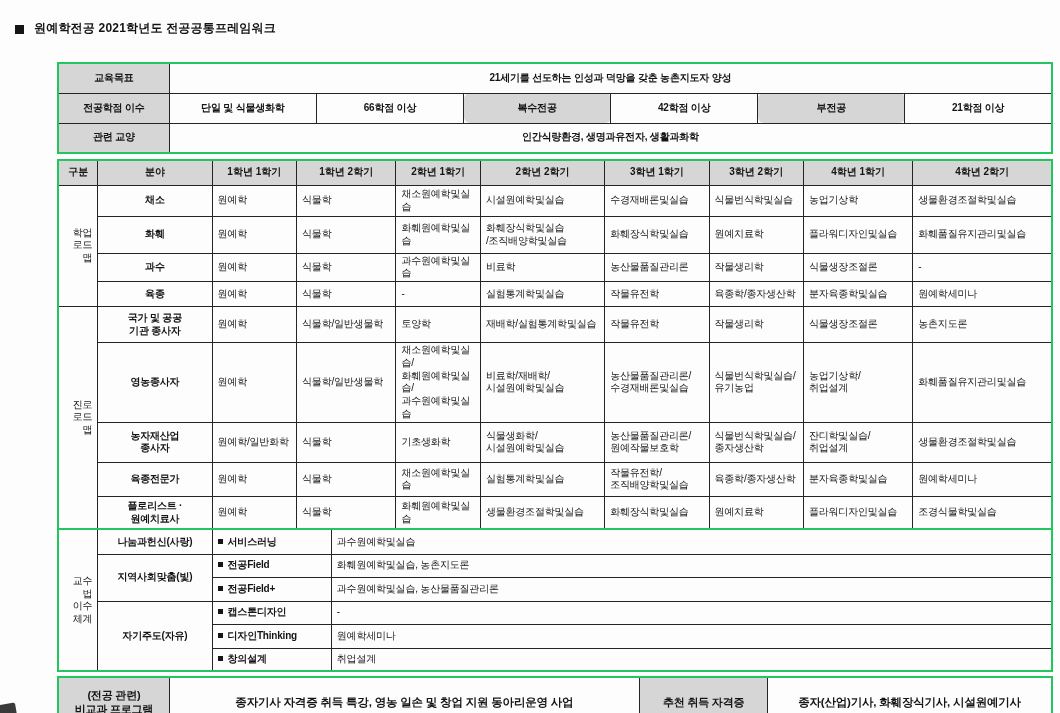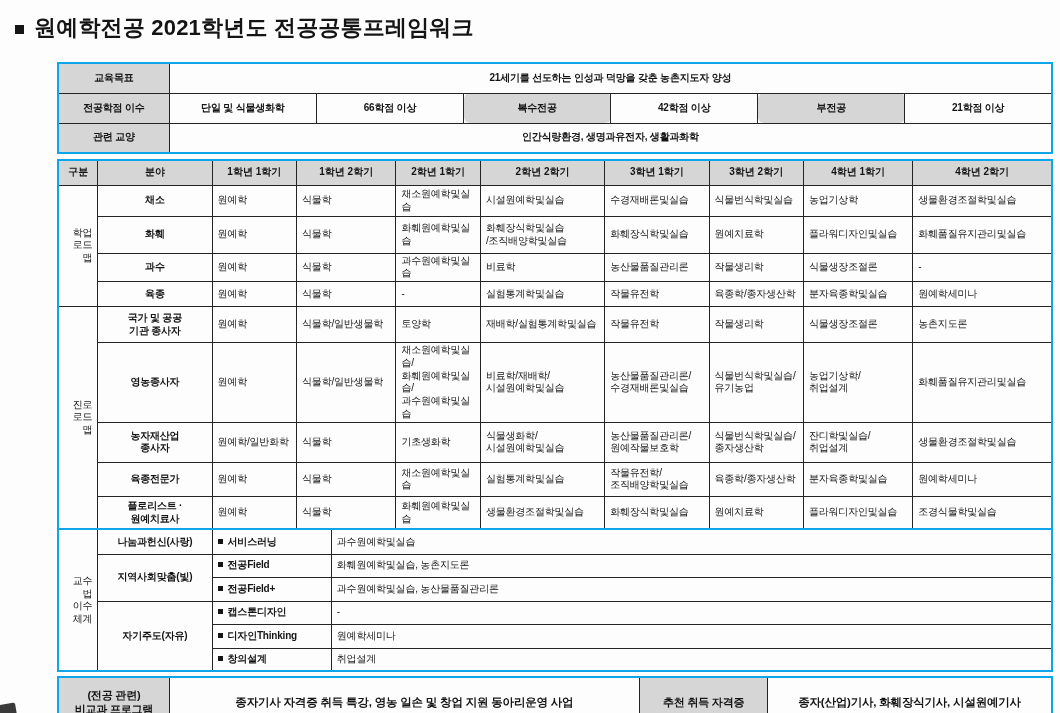--- a/index.html
+++ b/index.html
@@ -1,21 +1,21 @@
 <!DOCTYPE html>
 <html><head>
 <meta charset="utf-8">
 <style>
   html,body{margin:0;padding:0;background:#e8e8e8;}
   .page{position:relative;width:1060px;height:713px;background:#fdfdfd;overflow:hidden;
         font-family:"Liberation Sans","DejaVu Sans",sans-serif;color:#141414;}
   .doc-title{margin:16px 16px 0 15px;height:24px;display:flex;align-items:center;
-             font-size:22px;font-weight:bold;letter-spacing:0.2px;text-align:right;}
+             font-size:12px;font-weight:bold;letter-spacing:0.2px;text-align:right;}
   .tsq{display:inline-block;width:9px;height:9px;background:#151515;margin-right:10px;margin-top:3px;}
-  .tbl{border-collapse:collapse;table-layout:fixed;margin-left:57px;width:996px;border:2px solid #0ea5e9;}
+  .tbl{border-collapse:collapse;table-layout:fixed;margin-left:57px;width:996px;border:2px solid #22c55e;}
   .tbl td,.tbl th{border:1.5px solid #242424;padding:1px 5px;vertical-align:middle;
                   white-space:pre-line;overflow:hidden;font-size:10px;line-height:1.28;
                   letter-spacing:-0.2px;color:#141414;}
   .summary{margin-top:22px;}
   .grid{margin-top:5px;}
   .pedagogy{border-top:none;}
   .pedagogy tr:first-child td{border-top:none;}
   .footer-tbl{margin-top:4px;}
   .shade{background:#d6d6d6;border-radius:6px;}
   .lab{background:#d6d6d6;font-weight:bold;font-size:12px;text-align:center;}

